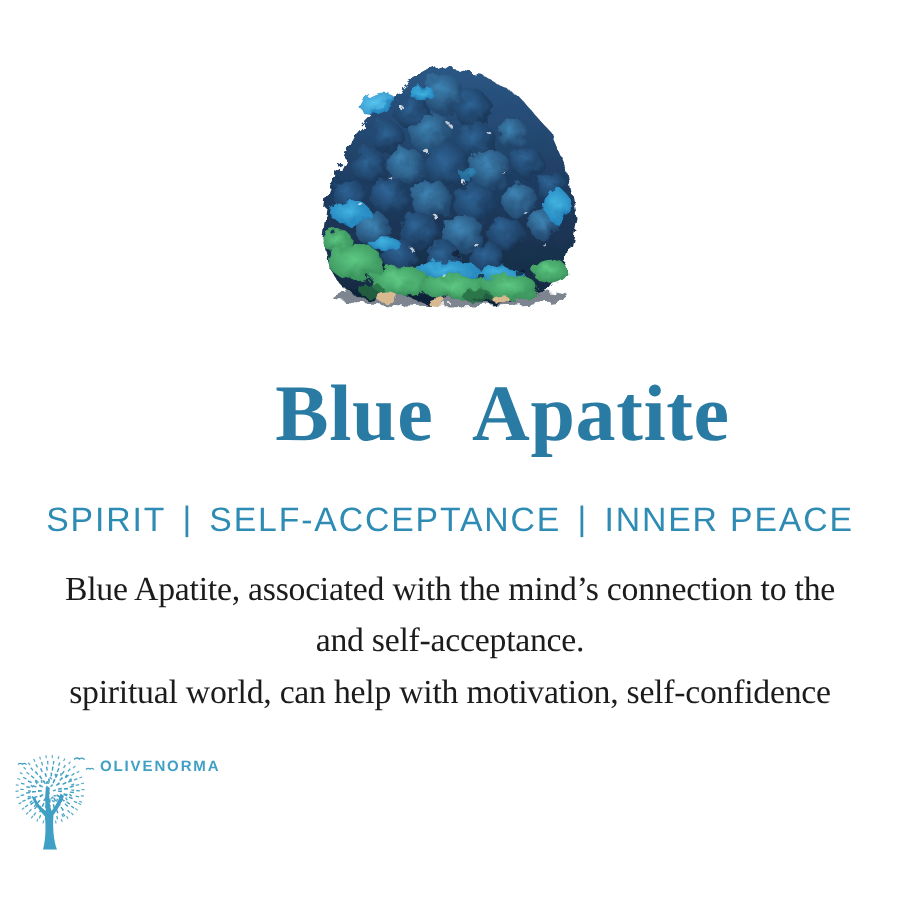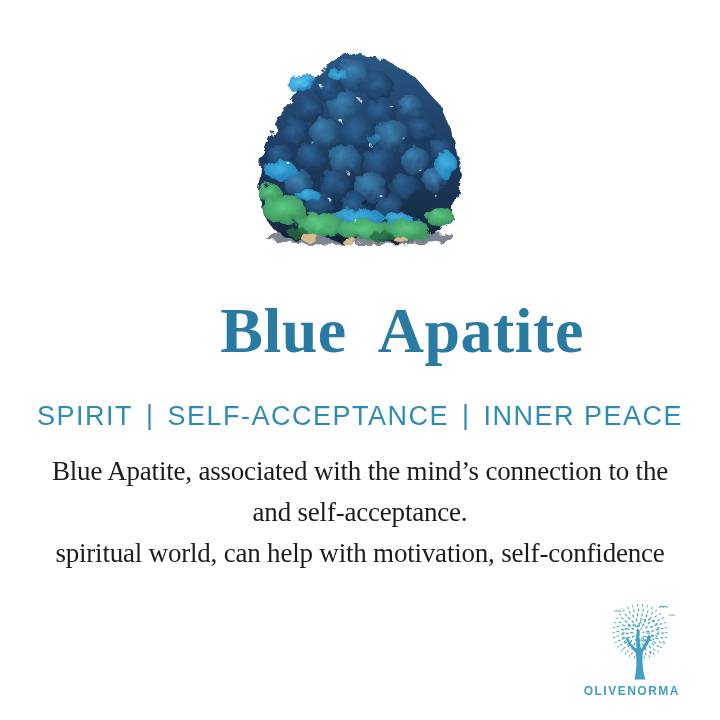--- a/index.html
+++ b/index.html
@@ -43,21 +43,21 @@
     position:absolute;left:0;top:451px;width:720px;
     text-align:center;
     font-family:"Liberation Serif", serif;
     font-size:27px;line-height:41px;
     color:var(--body-text);
     letter-spacing:-0.2px;
   }
   .desc div{white-space:nowrap;text-align:center;}
   .logo{
     position:absolute;left:0;top:603px;width:680px;
-    display:flex;flex-direction:column;align-items:flex-end;
+    display:flex;flex-direction:row;align-items:flex-start;
   }
   .logo svg{display:block;}
   .brand{
     margin-top:3px;
     font-family:"Liberation Sans", sans-serif;
     font-weight:700;
     font-size:12px;
     letter-spacing:1.5px;
     color:var(--logo);
   }

